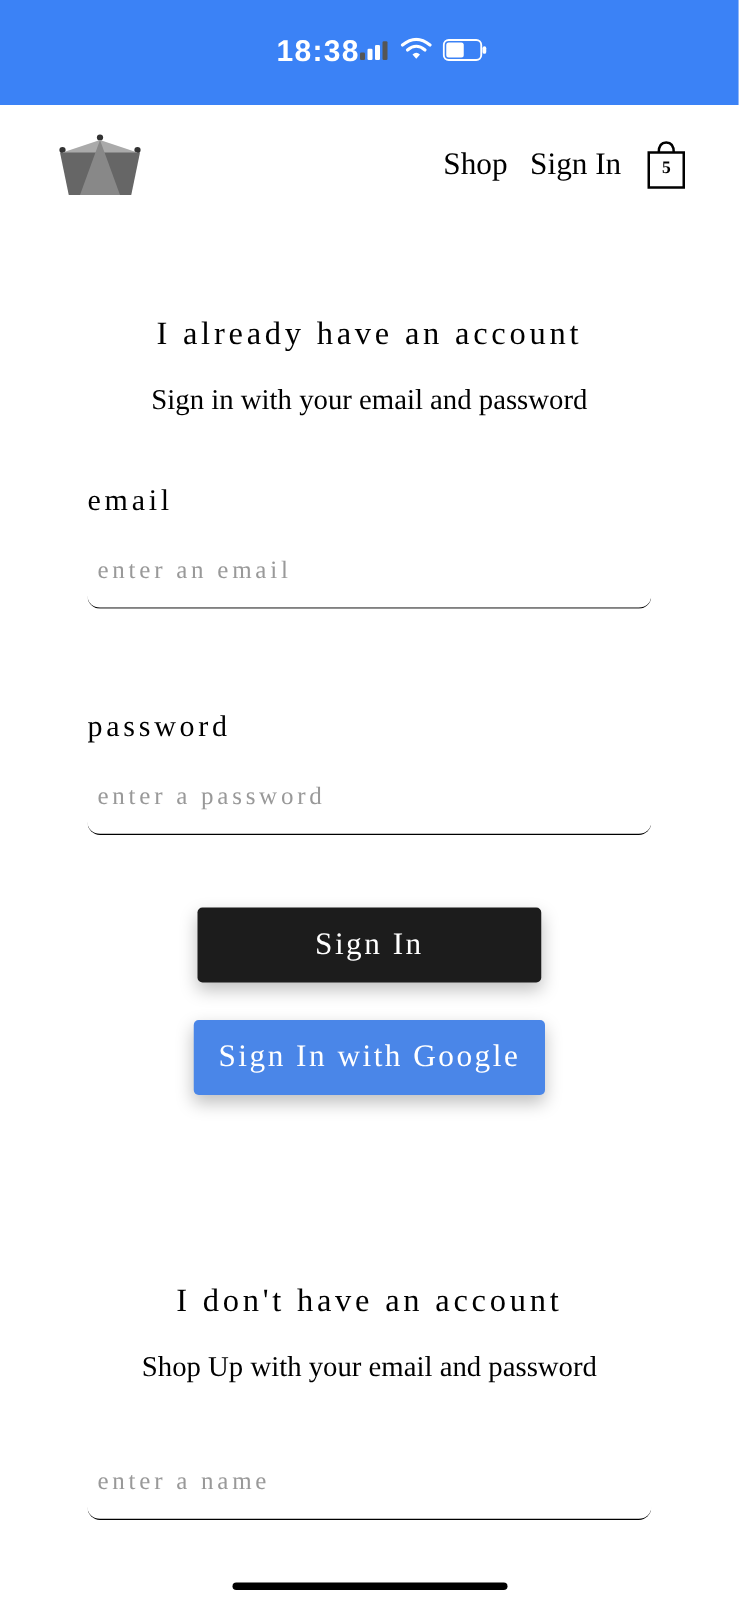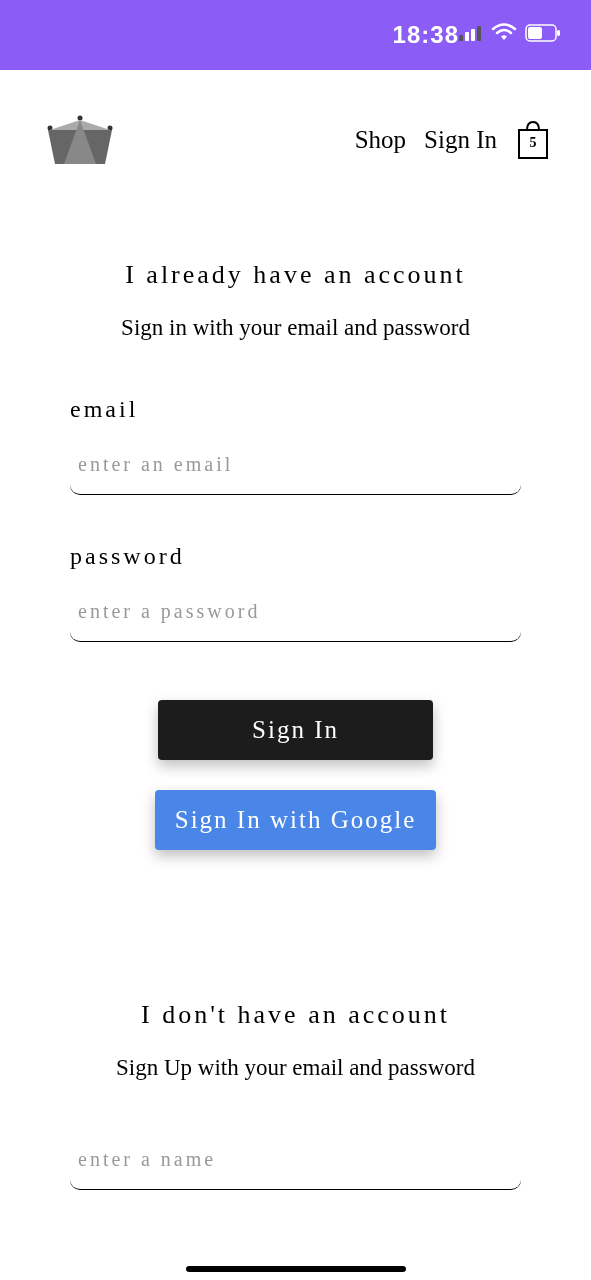--- a/index.html
+++ b/index.html
@@ -8,26 +8,26 @@
       box-sizing: border-box;
     }
     body {
       width: 591px;
       height: 1280px;
       font-family: Georgia, 'Times New Roman', serif;
       background: #fff;
       overflow: hidden;
     }
     .status-bar {
-      background: #8b5cf6;
+      background: #3b82f6;
       color: #fff;
-      height: 70px;
-      display: flex;
-      align-items: center;
-      justify-content: flex-end;
+      height: 84px;
+      display: flex;
+      align-items: center;
+      justify-content: center;
       padding: 0 30px 0 50px;
     }
     .status-time {
       font-family: -apple-system, BlinkMacSystemFont, sans-serif;
       font-weight: 600;
       font-size: 24px;
       letter-spacing: 1px;
     }
     .status-icons {
       display: flex;
@@ -40,21 +40,21 @@
     .wifi-icon {
       display: inline-block;
     }
     .battery-icon {
       display: inline-block;
     }
     .header {
       display: flex;
       align-items: center;
       justify-content: space-between;
-      padding: 40px 40px 20px 40px;
+      padding: 18px 40px 20px 40px;
     }
     .logo {
       width: 80px;
       height: 60px;
     }
     .nav {
       display: flex;
       align-items: center;
       gap: 18px;
     }
@@ -93,20 +93,21 @@
       font-size: 23px;
       font-family: Georgia, serif;
       margin-bottom: 55px;
     }
     .field-label {
       font-size: 24px;
       letter-spacing: 3px;
       font-family: Georgia, serif;
       margin-bottom: 18px;
       display: block;
+      margin-top: 34px;
     }
     .field-input {
       width: 100%;
       border: none;
       border-bottom: 1.5px solid #000;
       border-bottom-left-radius: 10px;
       border-bottom-right-radius: 10px;
       padding: 12px 8px 18px 8px;
       font-size: 20px;
       letter-spacing: 3px;
@@ -227,21 +228,21 @@
     <input class="field-input" type="password" placeholder="enter a password" style="">
 
     <div class="button-group">
       <button class="btn btn-dark">Sign In</button>
       <button class="btn btn-blue">Sign In with Google</button>
     </div>
   </section>
 
   <section class="signup-section">
     <h2 class="section-title">I don't have an account</h2>
-    <p class="section-subtitle">Sign Up with your email and password</p>
+    <p class="section-subtitle">Shop Up with your email and password</p>
 
     <input class="field-input" type="text" placeholder="enter a name" style="">
 
     
   </section>
 </div>
 
 <div class="home-indicator"></div>
 
 </body></html>

